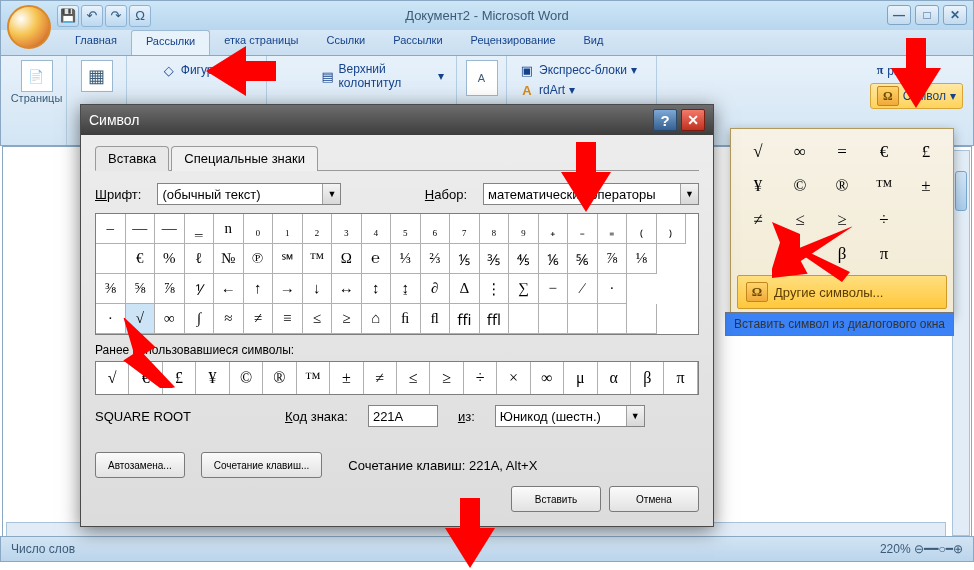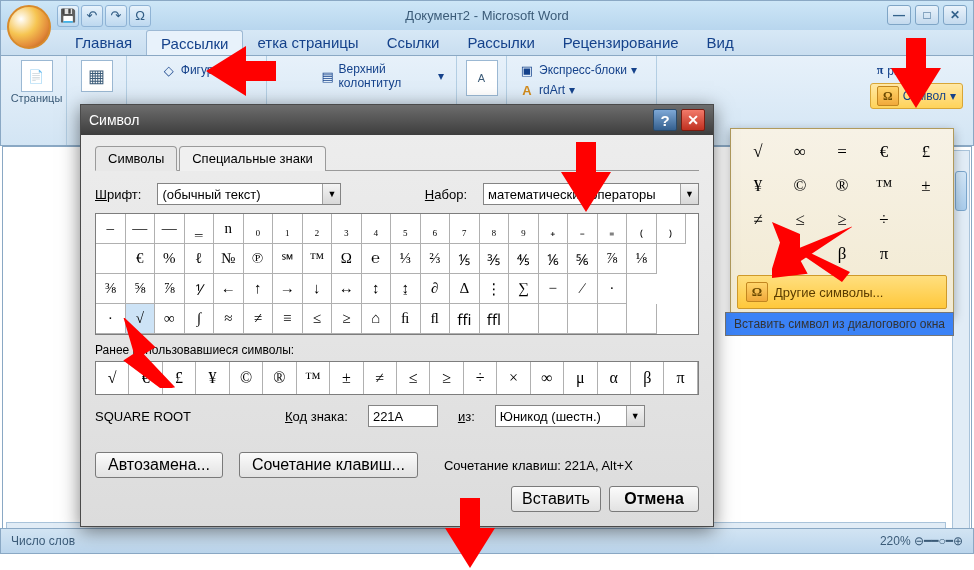--- a/index.html
+++ b/index.html
@@ -8,33 +8,33 @@
 
 .titlebar { height: 30px; background: linear-gradient(#cde6f7,#b8d6ee); display:flex; align-items:center; border:1px solid #8aa8c4; border-bottom:none; position:relative; }
 .office-btn { width:44px; height:44px; border-radius:50%; background: radial-gradient(circle at 30% 30%, #fff, #f6c552 40%, #e2893a 70%, #a34c0d); position:absolute; left:6px; top:4px; z-index:10; border:2px solid #d88a2b; }
 .qat { margin-left:56px; display:flex; gap:2px; }
 .qat-btn { width:22px; height:22px; background: linear-gradient(#e8f3fc,#bdd8ef); border:1px solid #8fb3d5; border-radius:3px; display:flex; align-items:center; justify-content:center; font-size:13px; color:#315d85; }
 .doc-title { position:absolute; left:50%; transform:translateX(-50%); color:#3b5b78; font-size:13px; }
 .win-controls { position:absolute; right:6px; top:4px; display:flex; gap:4px; }
 .win-btn { width:24px; height:20px; border:1px solid #7fa5c6; background:linear-gradient(#eaf3fb,#c4daee); border-radius:3px; display:flex; align-items:center; justify-content:center; color:#34638c; font-weight:bold; font-size:12px; }
 
 
-.ribbon-tabs { height:26px; background:linear-gradient(#d7e8f6,#c9def0); border:1px solid #8aa8c4; border-top:none; display:flex; padding-left:60px; font-size:15px; }
+.ribbon-tabs { height:26px; background:linear-gradient(#d7e8f6,#c9def0); border:1px solid #8aa8c4; border-top:none; display:flex; padding-left:60px; font-size:11px; }
 .ribbon-tab { padding:4px 14px; color:#15428b; cursor:default; }
 .ribbon-tab.active { background:#e8f2fb; border:1px solid #9db9d4; border-bottom:none; border-radius:3px 3px 0 0; }
 
 
 .ribbon { height:90px; background:linear-gradient(#e7f1fa,#d3e5f4); border:1px solid #8aa8c4; border-top:none; position:relative; display:flex; padding-left:6px; }
 .ribbon-group { border-right:1px solid #b3cee3; padding:4px 8px; display:flex; flex-direction:column; align-items:center; font-size:11px; color:#3b5b78; }
 .ribbon-item { display:flex; align-items:center; gap:4px; font-size:12px; color:#15428b; padding:2px 4px; }
 .ribbon-icon { width:16px; height:16px; display:flex; align-items:center; justify-content:center; font-size:13px; }
 
 
 .docarea { position:absolute; left:2px; right:2px; top:146px; bottom:30px; background:#fff; border:1px solid #8aa8c4; }
-.statusbar { position:absolute; left:0; right:0; bottom:16px; height:26px; background:linear-gradient(#d2e4f3,#bbd5ec); border:1px solid #8aa8c4; display:flex; align-items:center; font-size:12px; color:#3b5b78; padding:12px 10px; justify-content:space-between; }
+.statusbar { position:absolute; left:0; right:0; bottom:8px; height:26px; background:linear-gradient(#d2e4f3,#bbd5ec); border:1px solid #8aa8c4; display:flex; align-items:center; font-size:12px; color:#3b5b78; padding:12px 10px; justify-content:space-between; }
 .scrollbar-v { position:absolute; right:4px; top:150px; bottom:34px; width:18px; background:#e1ecf6; border:1px solid #a9c3da; }
 .scroll-thumb { position:absolute; top:20px; left:2px; right:2px; height:40px; background:linear-gradient(#d1e5f6,#a9cceb); border:1px solid #7aa5cb; border-radius:3px; }
 .scrollbar-h { position:absolute; left:6px; right:28px; bottom:30px; height:18px; background:#e1ecf6; border:1px solid #a9c3da; }
 
 
 .dialog { position:absolute; left:80px; top:104px; width:634px; background:linear-gradient(#eee,#dcdcdc); border:1px solid #4a4a4a; box-shadow:0 4px 18px rgba(0,0,0,.5); z-index:20; }
 .dlg-title { height:30px; background:linear-gradient(#6d6d6d,#3d3d3d); color:#fff; display:flex; align-items:center; padding:0 8px; font-size:14px; justify-content:space-between; }
 .dlg-title-controls { display:flex; gap:4px; }
 .dlg-help { width:24px; height:22px; background:linear-gradient(#7ea8d6,#35608f); border:1px solid #294a6a; border-radius:2px; display:flex; align-items:center; justify-content:center; color:#fff; font-weight:bold; font-size:15px; }
 .dlg-close { width:24px; height:22px; background:linear-gradient(#f27a6a,#c03020); border:1px solid #7a1c10; border-radius:2px; display:flex; align-items:center; justify-content:center; color:#fff; font-weight:bold; font-size:14px; }
@@ -46,21 +46,21 @@
 .underline-first::first-letter { text-decoration:underline; }
 .combo { flex:0 0 auto; height:22px; border:1px solid #848484; background:#fff; display:flex; align-items:center; padding:0 4px; font-size:13px; position:relative; }
 .combo-arrow { position:absolute; right:0; top:0; bottom:0; width:18px; background:linear-gradient(#f4f4f4,#d8d8d8); border-left:1px solid #a0a0a0; display:flex; align-items:center; justify-content:center; font-size:9px; }
 .char-grid { border:1px solid #7d7d7d; background:#fff; }
 .char-grid-row { display:flex; }
 .char-cell { width:29.5px; height:30px; border-right:1px solid #b0b0b0; border-bottom:1px solid #b0b0b0; display:flex; align-items:center; justify-content:center; font-size:15px; font-family:"Times New Roman",serif; background:#fff; }
 .char-cell.sel { background:#cde3f6; }
 .recent-grid { border:1px solid #7d7d7d; background:#fff; display:flex; margin-bottom:10px; }
 .recent-cell { width:37px; height:32px; border-right:1px solid #b0b0b0; display:flex; align-items:center; justify-content:center; font-size:16px; font-family:"Times New Roman",serif; }
 .section-label { font-size:12px; margin:8px 0 4px; }
-.btn { height:26px; padding:0 12px; border:1px solid #7a7a7a; background:linear-gradient(#fbfbfb,#e2e2e2); font-size:16px; border-radius:3px; display:inline-flex; align-items:center; }
+.btn { height:26px; padding:0 12px; border:1px solid #7a7a7a; background:linear-gradient(#fbfbfb,#e2e2e2); font-size:10px; border-radius:3px; display:inline-flex; align-items:center; }
 .dlg-footer { display:flex; justify-content:flex-end; gap:8px; margin-top:8px; }
 .code-row { display:flex; align-items:center; gap:20px; font-size:13px; margin-bottom:25px; }
 .textbox { height:22px; border:1px solid #848484; background:#fff; padding:0 4px; font-size:13px; }
 
 
 .symbol-popup { position:absolute; right:20px; top:128px; width:224px; background:linear-gradient(#f7f2e6,#f2ead2); border:1px solid #b09a5c; box-shadow:0 3px 10px rgba(0,0,0,.3); z-index:15; padding:6px; }
 .sym-grid { display:grid; grid-template-columns:repeat(5,1fr); gap:0; }
 .sym-cell { height:34px; display:flex; align-items:center; justify-content:center; font-size:17px; font-family:"Times New Roman",serif; border:1px solid transparent; }
 .more-symbols { margin-top:4px; padding:6px 8px; background:linear-gradient(#ffdf7f,#ffc83b); border:1px solid #cf9a2a; border-radius:2px; display:flex; align-items:center; gap:6px; font-size:13px; color:#5a3c00; }
 .omega-badge { width:22px; height:20px; background:linear-gradient(#ffd56a,#f1a93b); border:1px solid #c28620; border-radius:2px; display:flex; align-items:center; justify-content:center; font-family:"Times New Roman",serif; font-weight:bold; color:#6a4900; }
@@ -177,21 +177,21 @@
 <div class="dialog">
   <div class="dlg-title">
     <span>Символ</span>
     <div class="dlg-title-controls">
       <div class="dlg-help">?</div>
       <div class="dlg-close">✕</div>
     </div>
   </div>
   <div class="dlg-body">
     <div class="tabstrip">
-      <div class="dlg-tab active">Символы</div>
+      <div class="dlg-tab active">Вставка</div>
       <div class="dlg-tab">Специальные знаки</div>
     </div>
     <div class="row">
       <span class="underline-first">Шрифт:</span>
       <div class="combo" style="width:184px;">
         <span>(обычный текст)</span>
           <div class="combo-arrow">▼</div>
       </div>
       <span style="flex:1;"></span>
       <span class="underline-first">Набор:</span>
@@ -317,21 +317,21 @@
           <div class="combo-arrow">▼</div>
       </div>
     </div>
     <div class="row">
       <button class="btn">Автозамена...</button>
       <button class="btn">Сочетание клавиш...</button>
       <span style="margin-left:10px;">Сочетание клавиш: 221A, Alt+X</span>
     </div>
     <div class="dlg-footer">
       <button class="btn" style="width:90px;justify-content:center;">Вставить</button>
-      <button class="btn" style="width:90px;justify-content:center;font-weight:bold;">Отмена</button>
+      <button class="btn" style="width:90px;justify-content:center;">Отмена</button>
     </div>
   </div>
 </div>
 
 <svg class="arrow" style="left:206px; top:36px;" width="70" height="70">
     <polygon points="0,35 40,10 40,25 70,25 70,45 40,45 40,60" fill="#ff0000"></polygon>
   </svg>
 <svg class="arrow" style="left:556px; top:142px;" width="60" height="70">
     <polygon points="30,70 5,30 20,30 20,0 40,0 40,30 55,30" fill="#ff0000"></polygon>
   </svg>

